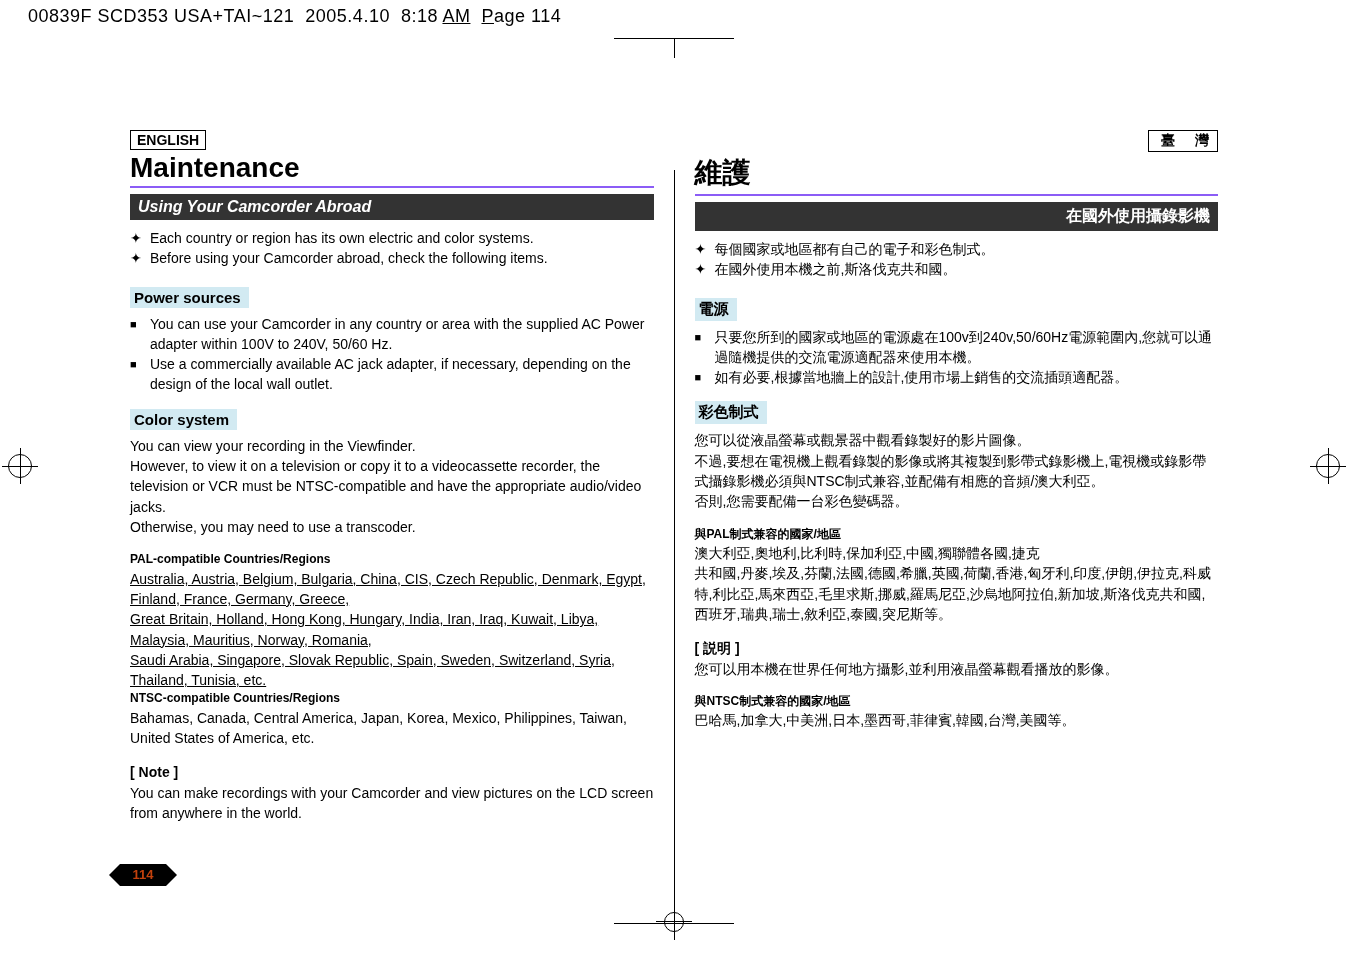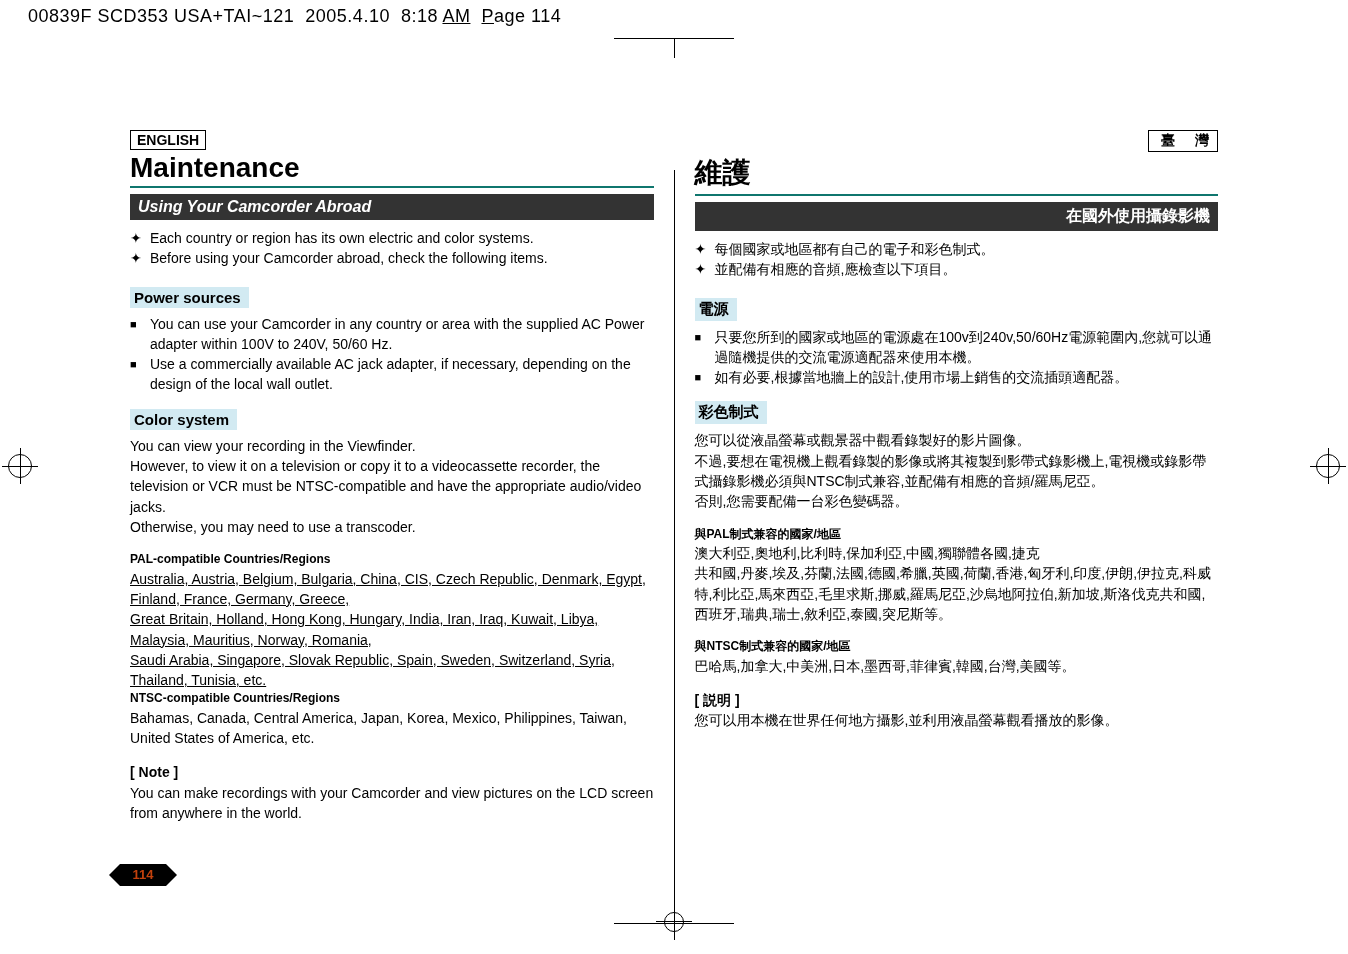--- a/index.html
+++ b/index.html
@@ -83,21 +83,21 @@
   .lang-tag.cn {
     letter-spacing: 8px;
     padding: 1px 0 1px 12px;
   }
   .lang-row { display: flex; justify-content: flex-end; }
   .lang-row.left-row { justify-content: flex-start; }
 
   h1.section-title {
     font-size: 28px;
     font-weight: bold;
-    border-bottom: 2px solid #0f766e;
+    border-bottom: 2px solid #8b5cf6;
     padding-bottom: 2px;
     margin-bottom: 6px;
   }
   .subsection-title {
     background: #333;
     color: #fff;
     font-style: italic;
     font-weight: bold;
     font-size: 16px;
     padding: 4px 8px;
@@ -224,45 +224,45 @@
     <div class="divider"></div>
 
     <div class="col right">
       <div class="lang-row">
           <span class="lang-tag cn">臺 灣</span>
         </div>
       <h1 class="section-title">維護</h1>
       <div class="subsection-title cn">在國外使用攝錄影機</div>
       <ul class="bullets">
         <li>每個國家或地區都有自己的電子和彩色制式。</li>
-        <li>並配備有相應的音頻,應檢查以下項目。</li>
+        <li>在國外使用本機之前,斯洛伐克共和國。</li>
       </ul>
 
       <div><span class="subhead cn">電源</span></div>
       <ul class="squares">
         <li>只要您所到的國家或地區的電源處在100v到240v,50/60Hz電源範圍內,您就可以通過隨機提供的交流電源適配器來使用本機。</li>
         <li>如有必要,根據當地牆上的設計,使用市場上銷售的交流插頭適配器。</li>
       </ul>
 
       <div><span class="subhead cn">彩色制式</span></div>
       <div class="para" style="white-space:pre-line;">您可以從液晶螢幕或觀景器中觀看錄製好的影片圖像。
-不過,要想在電視機上觀看錄製的影像或將其複製到影帶式錄影機上,電視機或錄影帶式攝錄影機必須與NTSC制式兼容,並配備有相應的音頻/羅馬尼亞。
+不過,要想在電視機上觀看錄製的影像或將其複製到影帶式錄影機上,電視機或錄影帶式攝錄影機必須與NTSC制式兼容,並配備有相應的音頻/澳大利亞。
 否則,您需要配備一台彩色變碼器。</div>
 
       <div class="para">
         <div class="bold-head">與PAL制式兼容的國家/地區</div>
         <div style="white-space:pre-line;">澳大利亞,奧地利,比利時,保加利亞,中國,獨聯體各國,捷克
 共和國,丹麥,埃及,芬蘭,法國,德國,希臘,英國,荷蘭,香港,匈牙利,印度,伊朗,伊拉克,科威特,利比亞,馬來西亞,毛里求斯,挪威,羅馬尼亞,沙烏地阿拉伯,新加坡,斯洛伐克共和國,西班牙,瑞典,瑞士,敘利亞,泰國,突尼斯等。</div>
       </div>
 
       <div class="para">
+        <div class="note-head">[ 説明 ]</div>
+        <div>您可以用本機在世界任何地方攝影,並利用液晶螢幕觀看播放的影像。</div>
+      </div>
+
+      <div class="para">
         <div class="bold-head">與NTSC制式兼容的國家/地區</div>
         <div>巴哈馬,加拿大,中美洲,日本,墨西哥,菲律賓,韓國,台灣,美國等。</div>
       </div>
-
-      <div class="para">
-        <div class="note-head">[ 説明 ]</div>
-        <div>您可以用本機在世界任何地方攝影,並利用液晶螢幕觀看播放的影像。</div>
-      </div>
     </div>
 
   </div>
 </div>
 
 </body></html>

